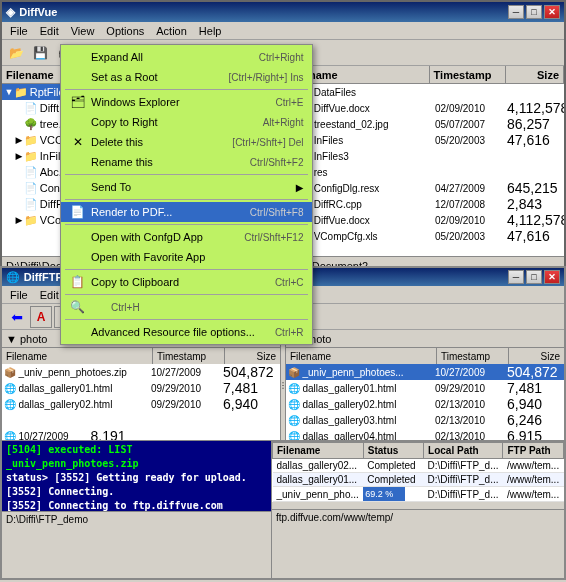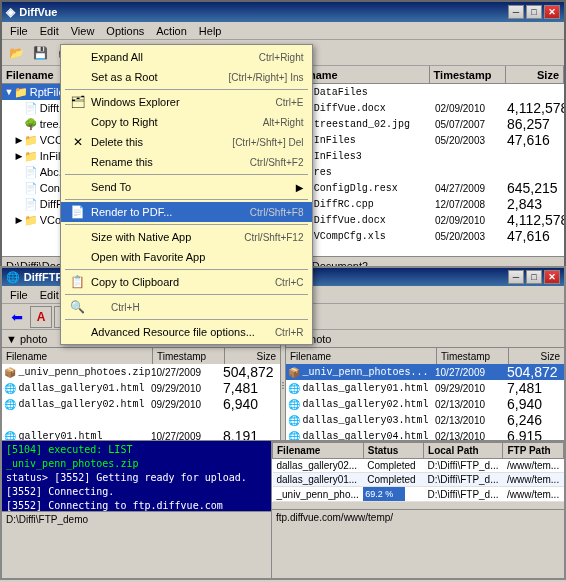--- a/index.html
+++ b/index.html
@@ -166,21 +166,21 @@
       font-size: 11px;
       border-top: 1px solid #888;
       overflow: hidden;
     }
 
     
     .context-menu {
       position: absolute;
       left: 60px;
       top: 44px;
-      background: #fef9c3;
+      background: #bef264;
       border: 1px solid #888;
       box-shadow: 2px 2px 6px rgba(0,0,0,0.4);
       z-index: 100;
       min-width: 230px;
       padding: 2px 0;
     }
     .cm-item {
       height: 20px;
       display: flex;
       align-items: center;
@@ -277,21 +277,21 @@
     
     .log-area {
       background: #000080;
       color: #c0c0ff;
       height: 70px;
       font-family: monospace;
       font-size: 10px;
       padding: 2px 4px;
       overflow: hidden;
     }
-    .log-line { line-height: 14px; }
+    .log-line { line-height: 14px; font-weight: bold; }
     .log-line.command { color: #00ff00; }
     .log-line.response { color: #ffffff; }
 
     
     .transfer-table {
       background: white;
       width: 100%;
       border-collapse: collapse;
       font-size: 10px;
     }
@@ -324,21 +324,21 @@
 
     
     .right-panel-file {
       height: 16px;
       display: flex;
       align-items: center;
       padding: 0 2px;
       font-size: 11px;
     }
     .right-panel-file.selected { background: #316ac5; color: white; }
-    .rp-name { flex: 1; overflow: hidden; font-size: 10px; font-family: Liberation Mono, monospace; }
+    .rp-name { flex: 1; overflow: hidden; font-size: 10px; }
     .rp-ts { width: 72px; font-size: 10px; }
     .rp-size { width: 55px; text-align: left; font-size: 14px; }
 
     .ftp-bottom-table-area {
       height: 68px;
       overflow: hidden;
       border-top: 1px solid #888;
     }
   </style>
 </head>
@@ -581,21 +581,21 @@
   </div>
   <div class="cm-separator"></div>
   <div class="cm-item highlighted">
     <span class="cm-icon">📄</span>
     <span class="cm-label">Render to PDF...</span>
     <span class="cm-shortcut">Ctrl/Shft+F8</span>
   </div>
   <div class="cm-separator"></div>
   <div class="cm-item">
     <span class="cm-icon"></span>
-    <span class="cm-label">Size with Native App</span>
+    <span class="cm-label">Open with ConfgD App</span>
     <span class="cm-shortcut">Ctrl/Shft+F12</span>
   </div>
   <div class="cm-item">
     <span class="cm-icon"></span>
     <span class="cm-label">Open with Favorite App</span>
   </div>
   <div class="cm-separator"></div>
   <div class="cm-item">
     <span class="cm-icon">📋</span>
     <span class="cm-label">Copy to Clipboard</span>
@@ -680,21 +680,20 @@
           <span style="margin-right:2px;font-size:10px;">🌐</span>
           <span class="rp-name">dallas_gallery02.html</span>
           <span class="rp-ts">09/29/2010</span>
           <span class="rp-size">6,940</span>
         </div>
         <div class="right-panel-file">
           <span class="rp-name"></span>
         </div>
         <div class="right-panel-file">
           <span style="margin-right:2px;font-size:10px;">🌐</span>
-          <span class="rp-name">gallery01.html</span>
           <span class="rp-ts">10/27/2009</span>
           <span class="rp-size">8,191</span>
         </div>
 
       </div>
     </div>
 
     <div class="panel-divider">
       <span style="font-size:8px;">⋮</span>
     </div>

